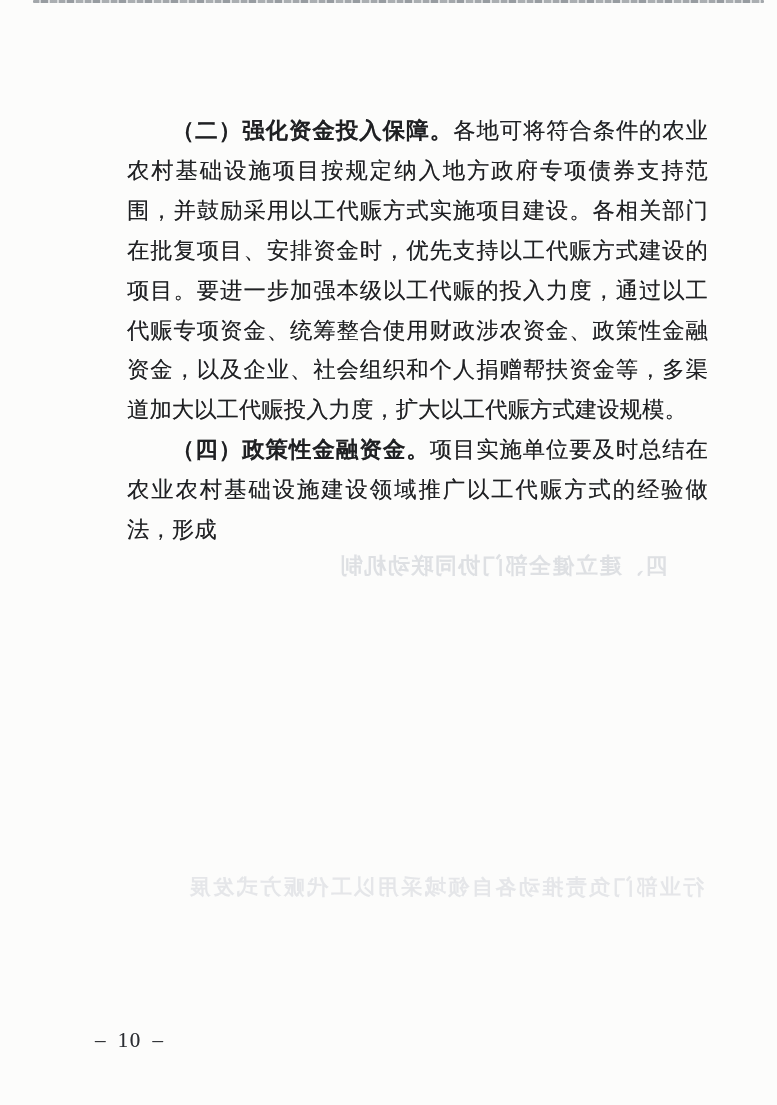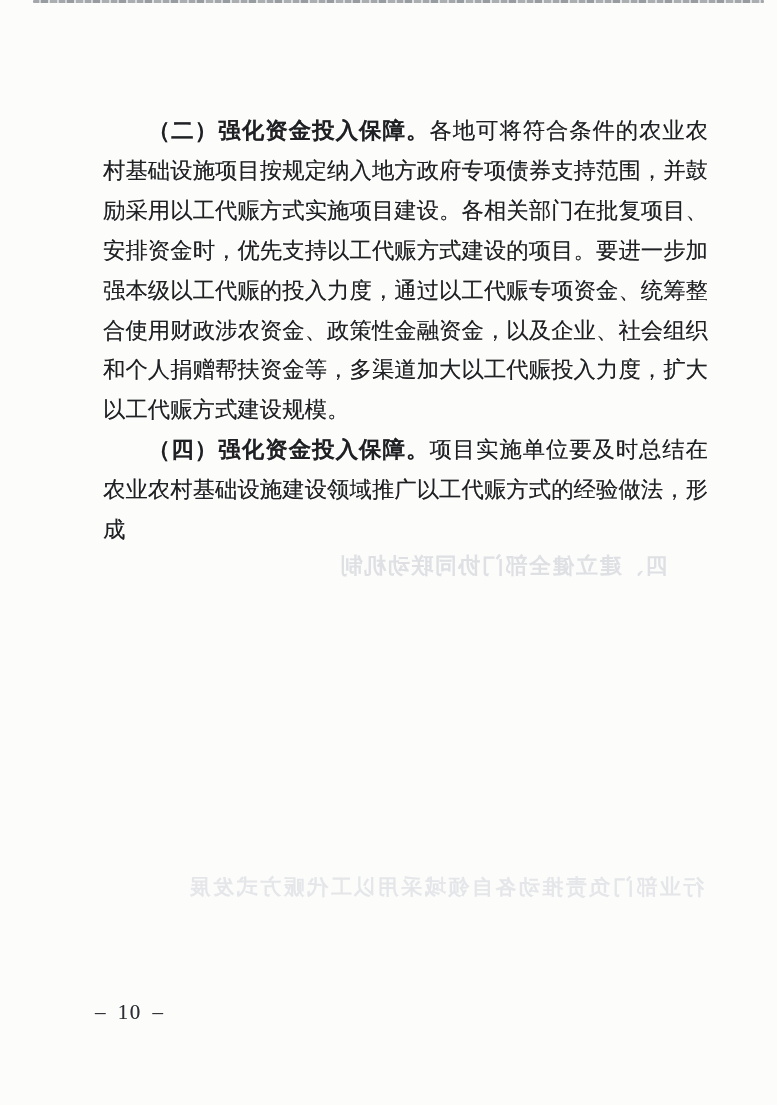--- a/index.html
+++ b/index.html
@@ -45,20 +45,21 @@
   }
   .doc-text p.para {
     margin: 0;
     font-size: 22.4px;
     line-height: 39.9px;
     text-align: justify;
     text-shadow: 0 0 0.5px rgba(31, 32, 35, 0.55);
   }
   .doc-text p.para.indent {
     text-indent: 2em;
+    margin-left: 24px;
   }
   .doc-text .lead {
     font-family: "Liberation Sans", "DejaVu Sans", sans-serif;
     font-weight: 700;
     letter-spacing: 0.2px;
   }
   
   .bleed {
     position: absolute;
     transform: scaleX(-1);
@@ -82,37 +83,37 @@
     top: 873px;
     left: 182px;
     width: 522px;
     font-size: 21px;
     letter-spacing: 2.5px;
     opacity: 0.42;
   }
   .page-number {
     position: absolute;
     left: 95px;
-    top: 1000px;
+    top: 1028px;
     font-size: 21px;
     letter-spacing: 1.5px;
     word-spacing: 4px;
     color: #2c2e33;
     text-shadow: 0 0 0.4px rgba(44, 46, 51, 0.5);
   }
 </style>
 </head>
 <body>
 
 <div class="page">
   <div class="scan-line"></div>
 
   <main class="doc-text">
       <p class="para indent"><b class="lead">（二）强化资金投入保障。</b><span>各地可将符合条件的农业农村基础设施项目按规定纳入地方政府专项债券支持范围，并鼓励采用以工代赈方式实施项目建设。各相关部门在批复项目、安排资金时，优先支持以工代赈方式建设的项目。要进一步加强本级以工代赈的投入力度，通过以工代赈专项资金、统筹整合使用财政涉农资金、政策性金融资金，以及企业、社会组织和个人捐赠帮扶资金等，多渠道加大以工代赈投入力度，扩大以工代赈方式建设规模。</span></p>
-      <p class="para indent"><b class="lead">（四）强化资金投入保障。</b><span>项目实施单位要及时总结在农业农村基础设施建设领域推广以工代赈方式的经验做法，形成</span></p>
+      <p class="para indent"><b class="lead">（四）政策性金融资金。</b><span>项目实施单位要及时总结在农业农村基础设施建设领域推广以工代赈方式的经验做法，形成</span></p>
     </main>
 
   <div>
       <div class="bleed bleed-1">四、建立健全部门协同联动机制</div>
       <div class="bleed bleed-2">行业部门负责推动各自领域采用以工代赈方式发展</div>
     </div>
 
   <div class="page-number">– 10 –</div>
 </div>
 

